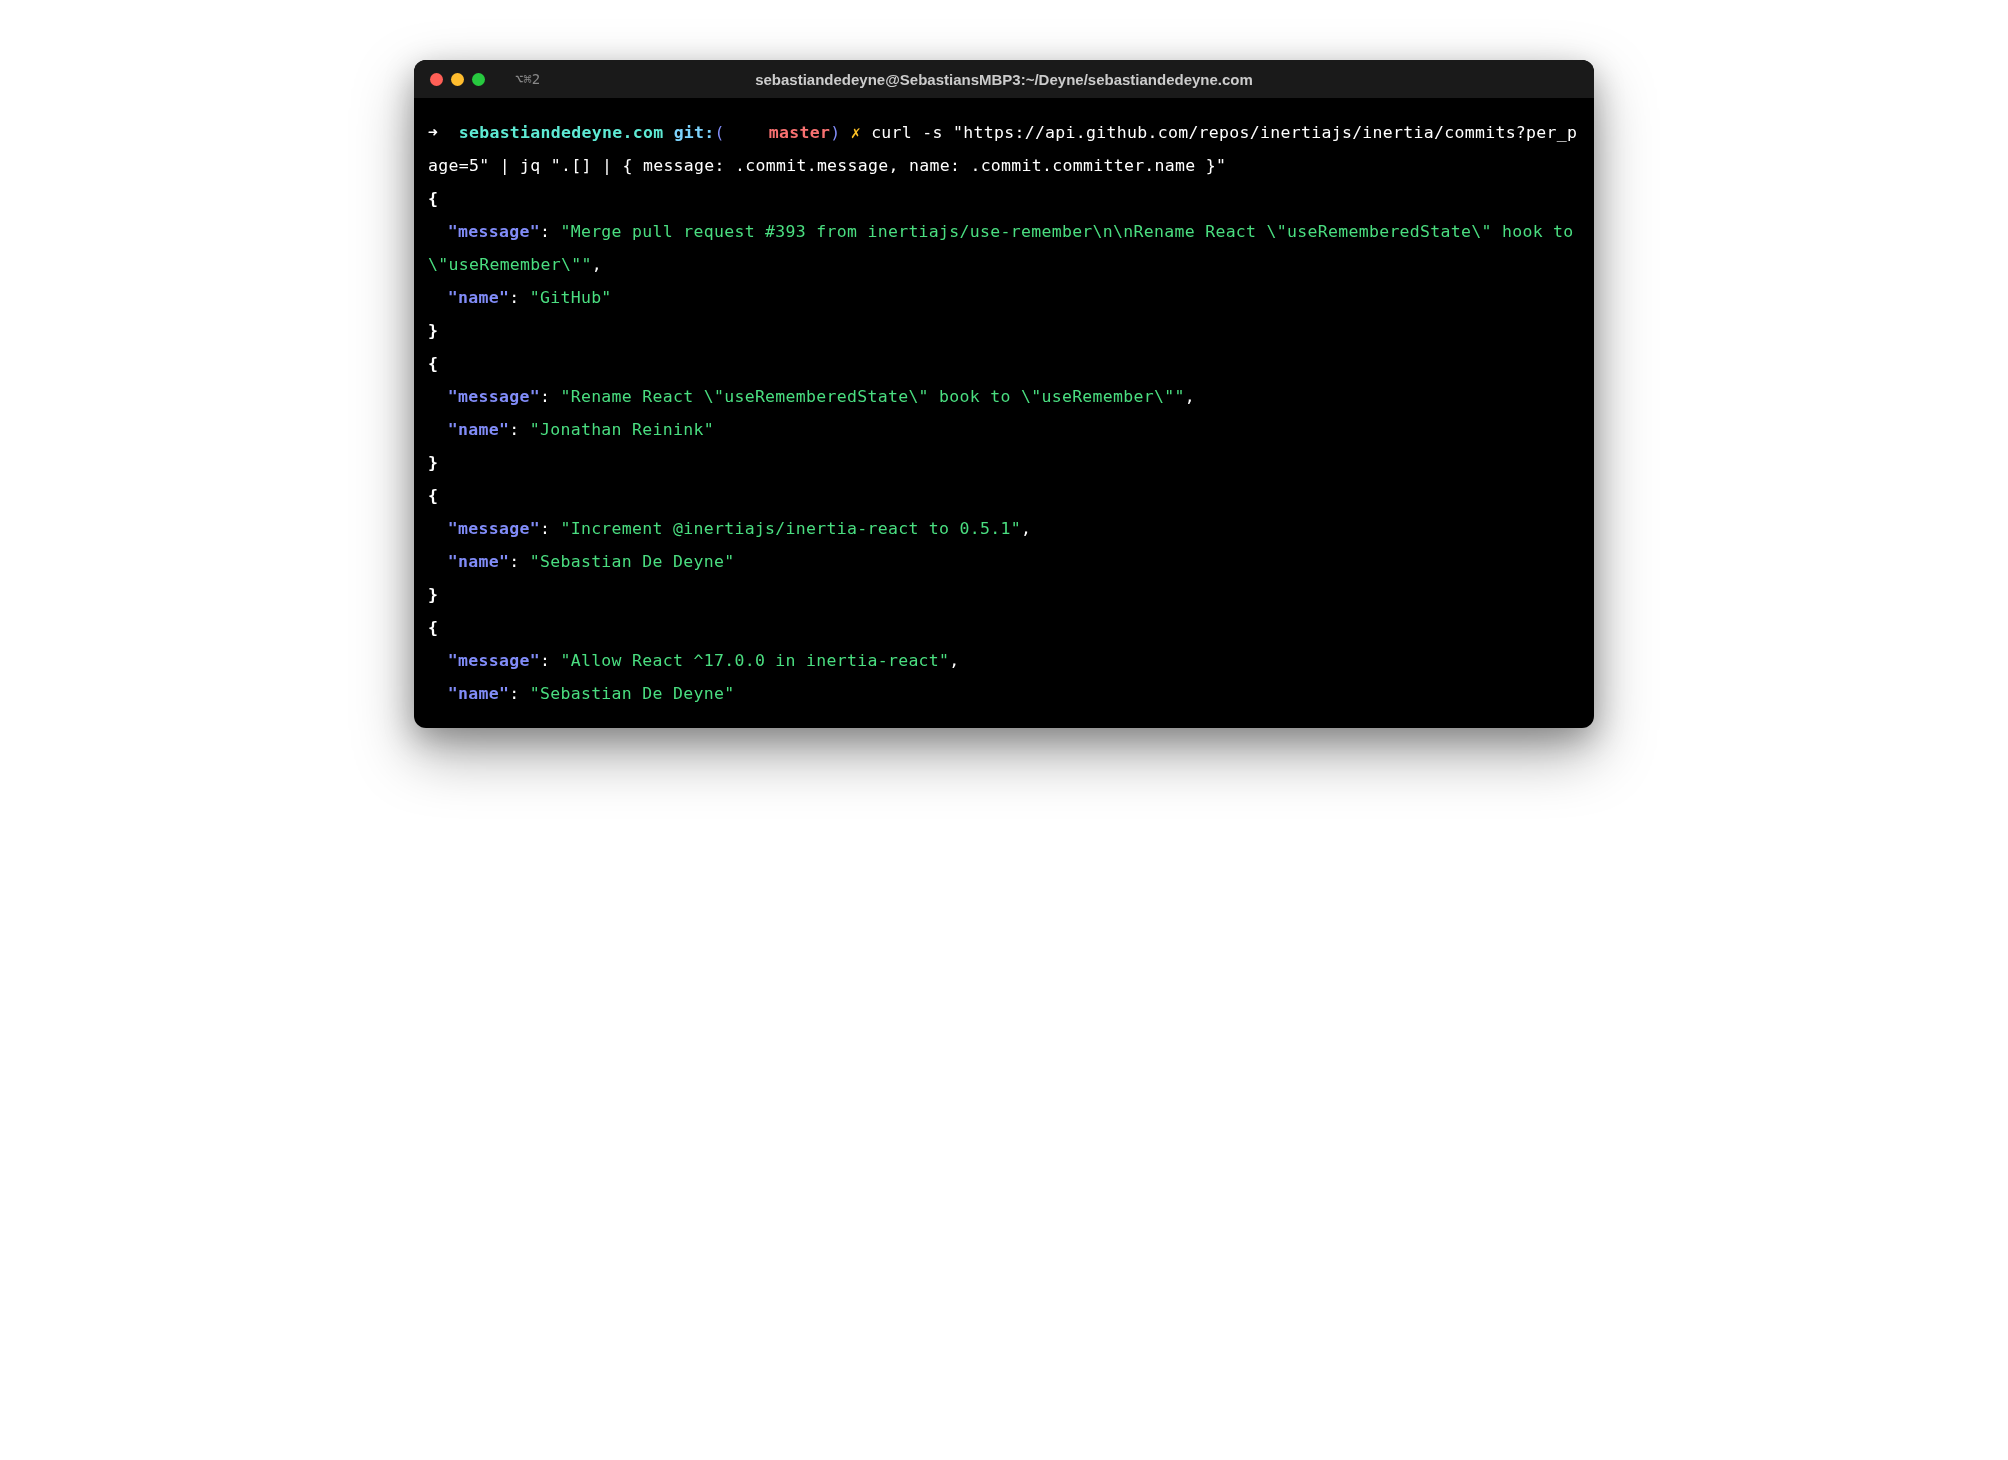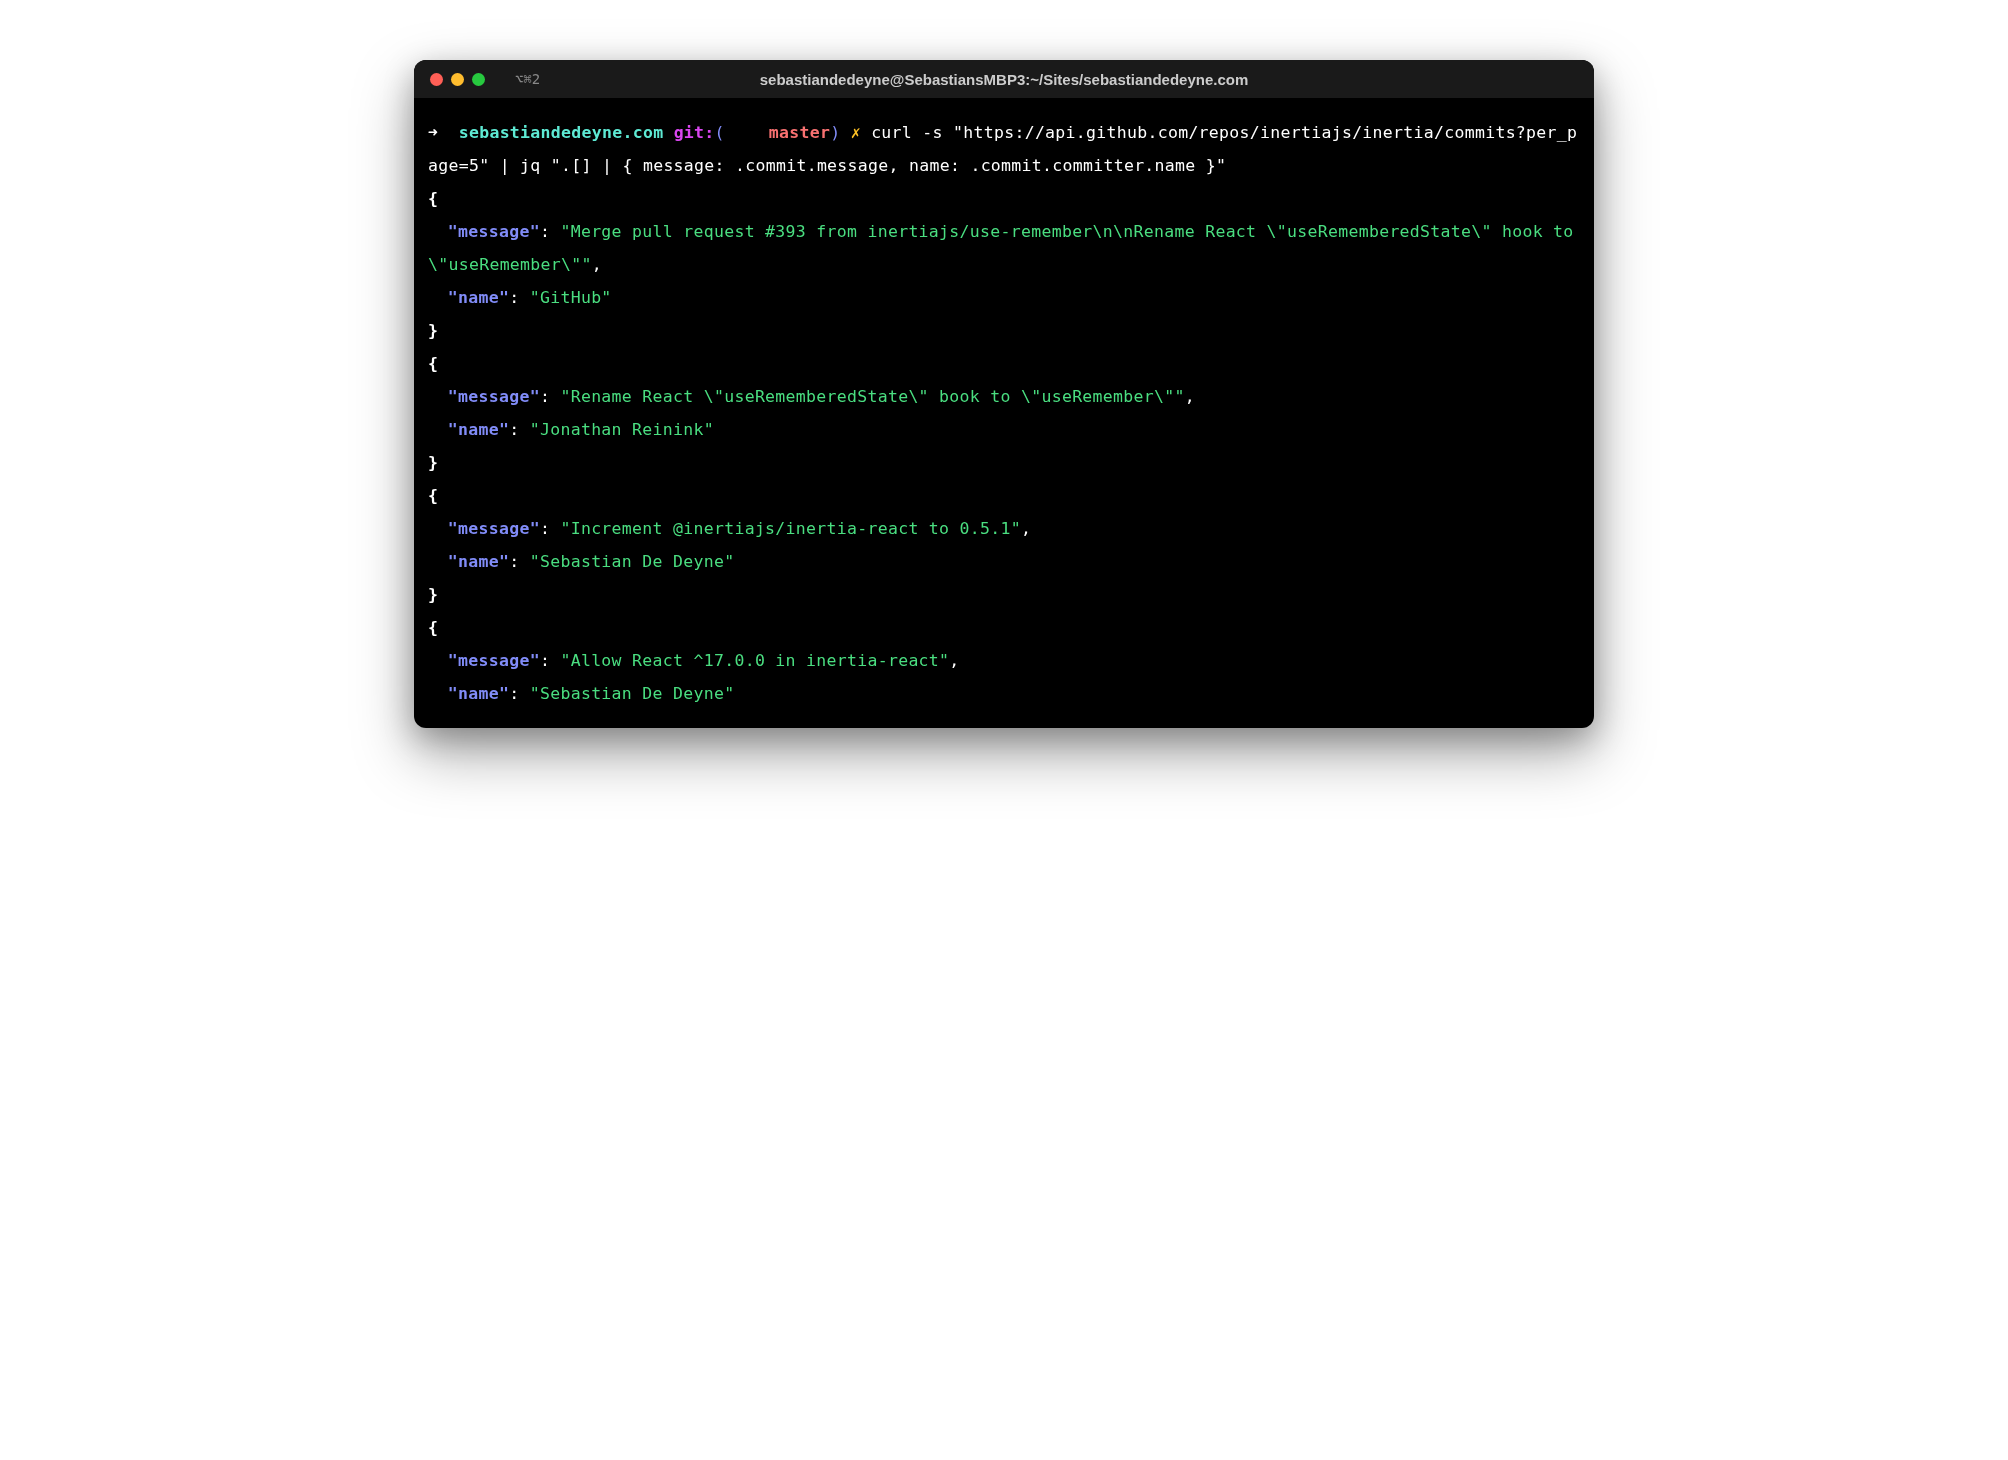--- a/index.html
+++ b/index.html
@@ -76,21 +76,21 @@
       letter-spacing: 0.3px;
     }
 
     .prompt-line {
       word-break: break-all;
       white-space: pre-wrap;
     }
 
     .arrow { color: #ffffff; }
     .cwd { color: #5eead4; font-weight: 600; text-align: right; }
-    .git-label { color: #d946ef; font-weight: 600; }
+    .git-label { color: #7dd3fc; font-weight: 600; }
     .git-paren { color: #818cf8; }
     .git-branch { color: #f87171; font-weight: 600; padding-left: 44px; }
     .cross { color: #fbbf24; font-weight: 600; }
     .cmd { color: #ffffff; }
 
     .json-output {
       white-space: pre-wrap;
       word-break: break-all;
     }
 
@@ -110,21 +110,21 @@
 <body>
 
 <div class="terminal-window">
   <div class="titlebar">
     <div class="traffic-lights">
       <div class="traffic-light red"></div>
       <div class="traffic-light yellow"></div>
       <div class="traffic-light green"></div>
     </div>
     <div class="tab-indicator">⌥⌘2</div>
-    <div class="window-title">sebastiandedeyne@SebastiansMBP3:~/Sites/sebastiandedeyne.com</div>
+    <div class="window-title">sebastiandedeyne@SebastiansMBP3:~/Deyne/sebastiandedeyne.com</div>
   </div>
 
   <div class="terminal-body">
     <div class="prompt-line"><span class="arrow">➜</span>  <span class="cwd">sebastiandedeyne.com</span> <span class="git-label">git:</span><span class="git-paren">(</span><span class="git-branch">master</span><span class="git-paren">)</span> <span class="cross">✗</span> <span class="cmd">curl -s "https://api.github.com/repos/inertiajs/inertia/commits?per_page=5" | jq ".[] | { message: .commit.message, name: .commit.committer.name }"</span></div>
 
     <div class="json-output" id="output-container"><div class="json-line"><span class="brace">{</span></div><div class="json-line"><span class="indent"></span><span class="key">"message"</span><span class="colon">: </span><span class="string">"Merge pull request #393 from inertiajs/use-remember\n\nRename React \"useRememberedState\" hook to \"useRemember\""</span><span class="comma">,</span></div><div class="json-line"><span class="indent"></span><span class="key">"name"</span><span class="colon">: </span><span class="string">"GitHub"</span></div><div class="json-line"><span class="brace">}</span></div><div class="json-line"><span class="brace">{</span></div><div class="json-line"><span class="indent"></span><span class="key">"message"</span><span class="colon">: </span><span class="string">"Rename React \"useRememberedState\" book to \"useRemember\""</span><span class="comma">,</span></div><div class="json-line"><span class="indent"></span><span class="key">"name"</span><span class="colon">: </span><span class="string">"Jonathan Reinink"</span></div><div class="json-line"><span class="brace">}</span></div><div class="json-line"><span class="brace">{</span></div><div class="json-line"><span class="indent"></span><span class="key">"message"</span><span class="colon">: </span><span class="string">"Increment @inertiajs/inertia-react to 0.5.1"</span><span class="comma">,</span></div><div class="json-line"><span class="indent"></span><span class="key">"name"</span><span class="colon">: </span><span class="string">"Sebastian De Deyne"</span></div><div class="json-line"><span class="brace">}</span></div><div class="json-line"><span class="brace">{</span></div><div class="json-line"><span class="indent"></span><span class="key">"message"</span><span class="colon">: </span><span class="string">"Allow React ^17.0.0 in inertia-react"</span><span class="comma">,</span></div><div class="json-line"><span class="indent"></span><span class="key">"name"</span><span class="colon">: </span><span class="string">"Sebastian De Deyne"</span></div></div>
   </div>
 </div>
 
 </body></html>

